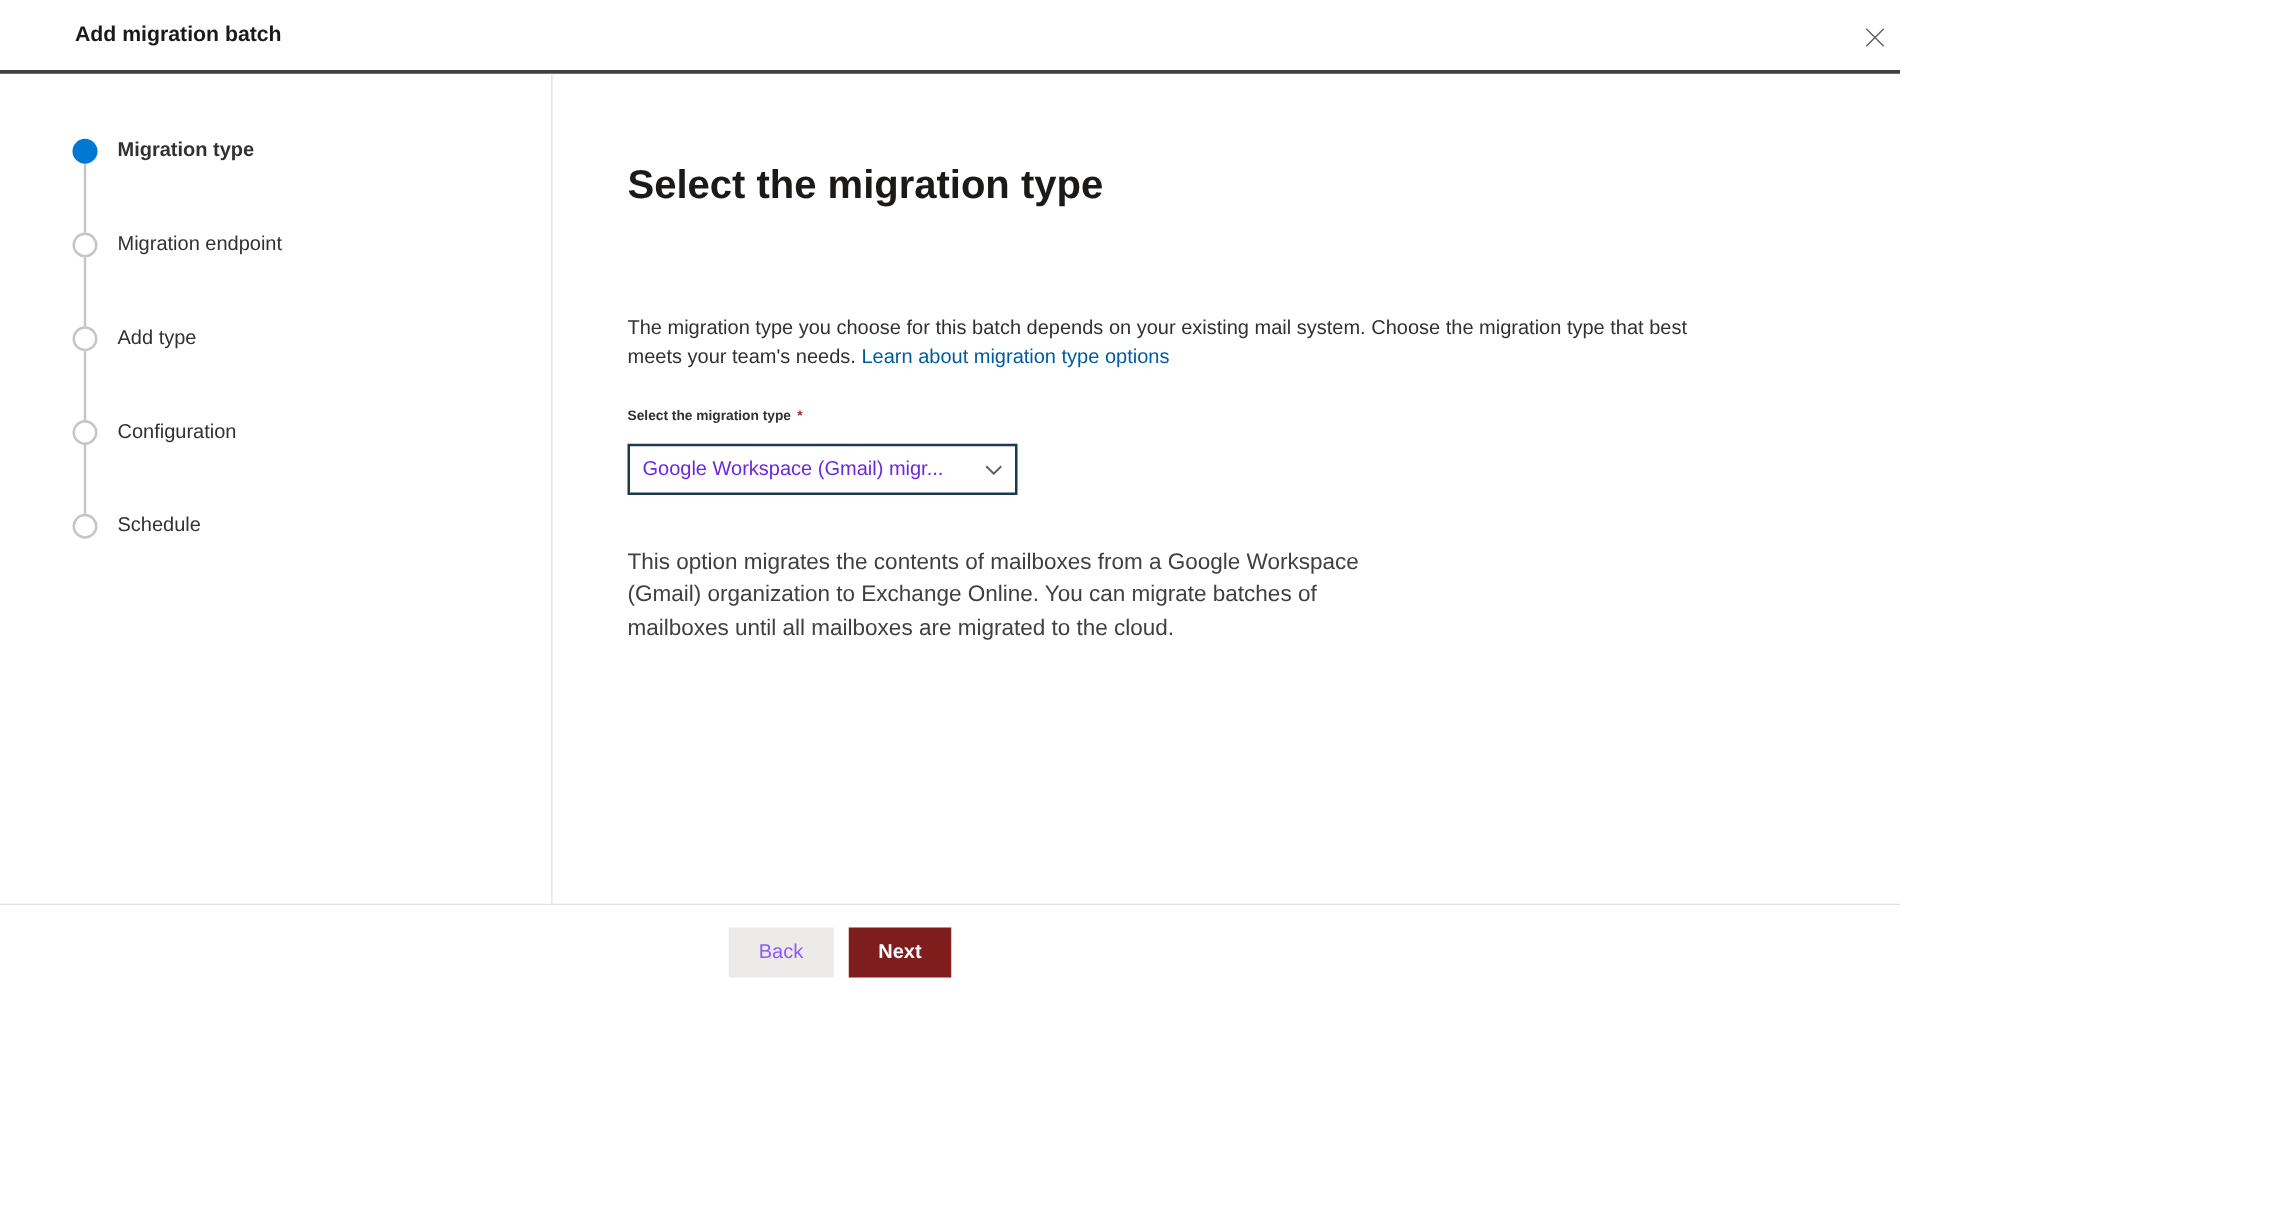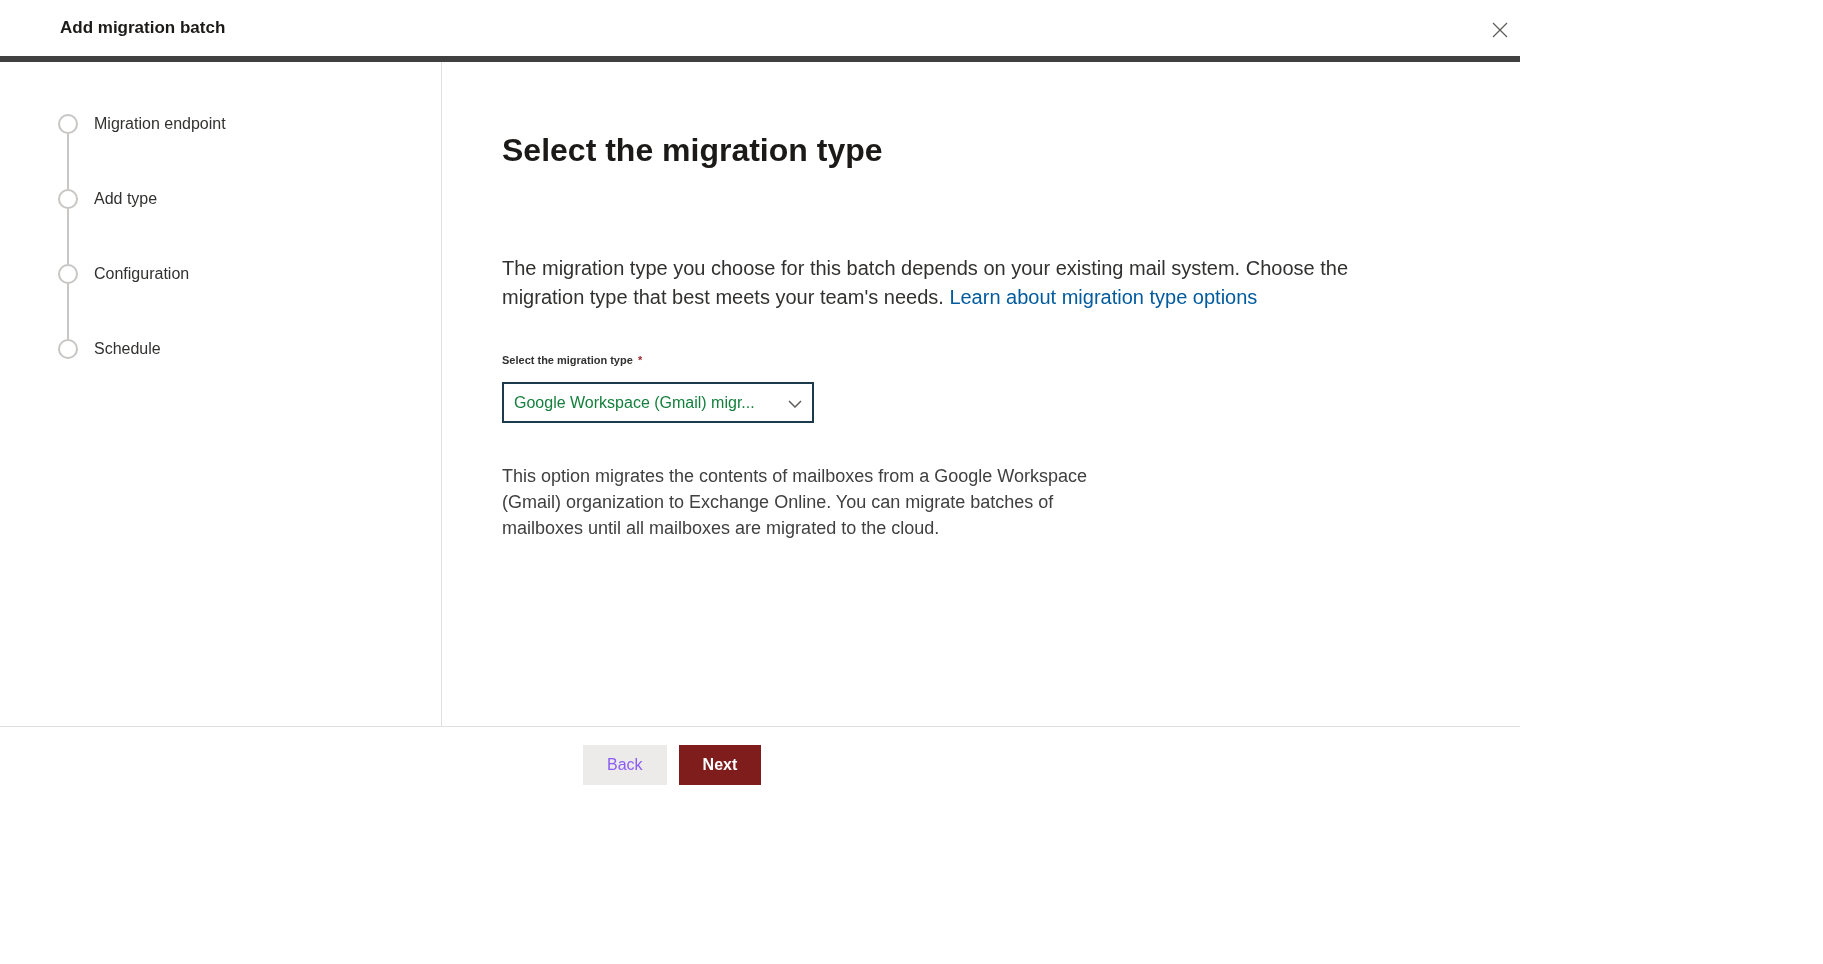--- a/index.html
+++ b/index.html
@@ -15,21 +15,21 @@
     .container {
       width: 1520px;
       margin: 0;
       position: relative;
     }
     .header {
       display: flex;
       justify-content: space-between;
       align-items: center;
       padding: 18px 60px 18px 60px;
-      border-bottom: 6px solid #404040;
+      border-bottom: 3px solid #404040;
     }
     .header-title {
       font-size: 17px;
       font-weight: 600;
       color: #1b1a19;
     }
     .close-btn {
       position: absolute;
       right: 8px;
       top: 18px;
@@ -126,25 +126,25 @@
       flex: 1;
       padding: 70px 60px 0 60px;
     }
     .page-title {
       font-size: 32px;
       font-weight: 600;
       color: #1b1a19;
       margin-bottom: 85px;
     }
     .page-description {
-      font-size: 20px;
+      font-size: 16px;
       color: #323130;
       line-height: 1.45;
       max-width: 870px;
-      margin-bottom: 42px;
+      margin-bottom: 30px;
     }
     .page-description a {
       color: #005a9e;
       text-decoration: none;
     }
     .field-label {
       font-size: 11px;
       font-weight: 600;
       color: #323130;
       margin-bottom: 16px;
@@ -158,21 +158,21 @@
       width: 312px;
       margin-bottom: 40px;
     }
     .select {
       width: 100%;
       height: 41px;
       border: 2px solid #1b3a4b;
       background: #fff;
       padding: 0 38px 0 10px;
       font-size: 16px;
-      color: #15803d;
+      color: #6d28d9;
       font-family: inherit;
       text-align: left;
       cursor: pointer;
       white-space: nowrap;
       overflow: hidden;
       text-overflow: ellipsis;
     }
     .select-chevron {
       position: absolute;
       right: 12px;
@@ -229,20 +229,25 @@
         <line x1="1" y1="1" x2="15" y2="15"></line>
         <line x1="15" y1="1" x2="1" y2="15"></line>
       </svg>
   </button>
 
   <div class="body">
     <div class="sidebar">
       <div class="stepper">
 
 
+        <div class="step">
+          <div class="step-marker current"></div>
+          <span class="step-label current">Migration type</span>
+          <div class="step-line inactive"></div>
+        </div>
 
 
         <div class="step">
           <div class="step-marker upcoming"></div>
           <span class="step-label">Migration endpoint</span>
           <div class="step-line inactive"></div>
         </div>
 
         <div class="step">
           <div class="step-marker upcoming"></div>

